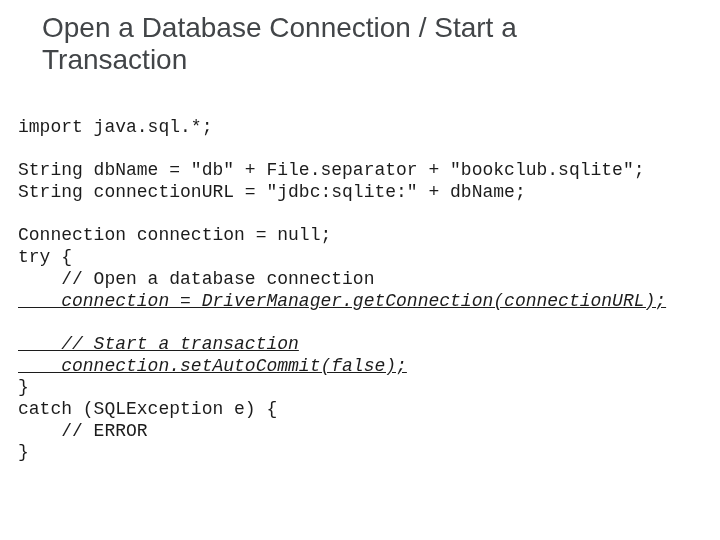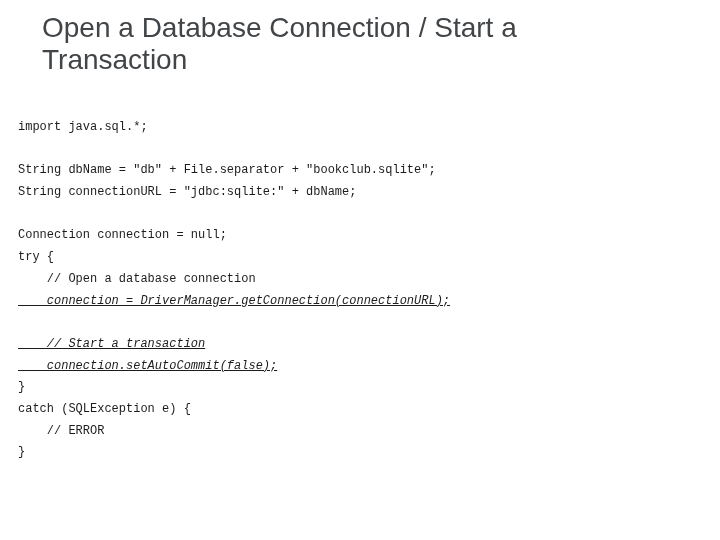--- a/index.html
+++ b/index.html
@@ -24,21 +24,21 @@
     line-height: 32px;
     font-weight: 400;
     color: #424548;
     white-space: pre-line;
   }
   .code-block {
     position: absolute;
     left: 18px;
     top: 117px;
     font-family: "Liberation Mono", "DejaVu Sans Mono", monospace;
-    font-size: 12px;
+    font-size: 18px;
     line-height: 21.7px;
     color: #1c1c1c;
     white-space: pre;
   }
   .code-line {
     height: 21.7px;
   }
   .code-line.italic {
     font-style: italic;
     text-decoration: underline;

